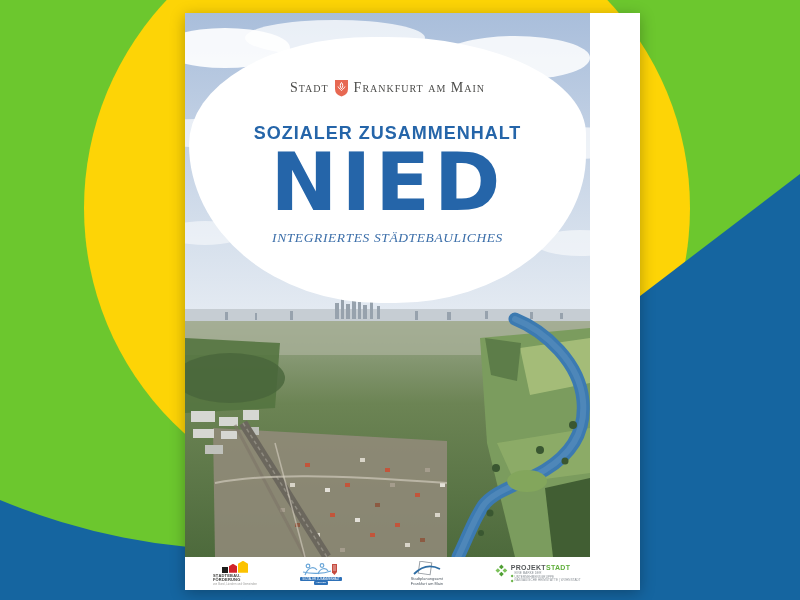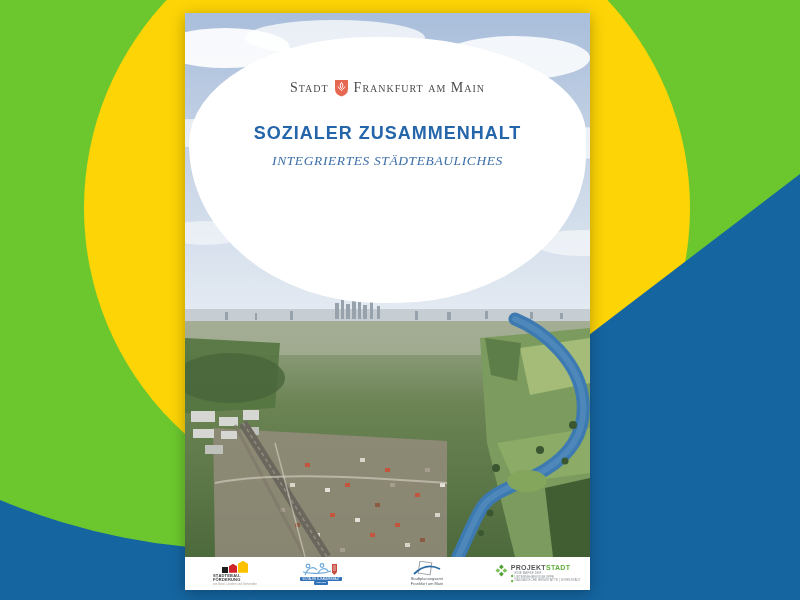--- a/index.html
+++ b/index.html
@@ -16,21 +16,21 @@
   .bg-yellow-circle{
     position:absolute;left:84px;top:-95px;width:606px;height:606px;
     border-radius:50%;background:#fdd406;
   }
   .bg-blue-wedge{
     position:absolute;inset:0;background:#1565a0;
     clip-path:polygon(100% 29%, 30.2% 100%, 100% 100%);
   }
   
   .page{
-    position:absolute;left:185px;top:13px;width:405px;height:577px;
+    position:absolute;left:185px;top:13px;width:455px;height:577px;
     background:#ffffff;box-shadow:0 3px 14px rgba(0,0,0,.28);
   }
   .photo{position:absolute;left:0;top:0;width:405px;height:544px;display:block;}
   
   .blob{
     position:absolute;left:4px;top:24px;width:397px;height:266px;
     background:#ffffff;
     border-radius:48% 52% 50% 50% / 42% 38% 58% 62%;
     display:flex;flex-direction:column;align-items:center;
   }
@@ -222,20 +222,21 @@
   <div class="blob">
     <div class="city-logo-row">
       <span>Stadt</span>
       <svg class="crest" width="15" height="18" viewBox="0 0 15 18">
         <path d="M1,1 h13 v9 q0,5.5 -6.5,7.5 q-6.5,-2 -6.5,-7.5 z" fill="#e76852"></path>
         <path d="M7.5,3.5 C5.8,5.3 5.8,8 7.5,9.8 C9.2,8 9.2,5.3 7.5,3.5 M4,7.5 C5,9.5 6.5,10.5 7.5,11.5 M11,7.5 C10,9.5 8.5,10.5 7.5,11.5" stroke="#ffffff" stroke-width="1" fill="none"></path>
       </svg>
       <span>Frankfurt am Main</span>
     </div>
     <div class="program-label">SOZIALER ZUSAMMENHALT</div>
+    <div class="big-title">NIED</div>
     <div class="subtitle">
       <div>INTEGRIERTES STÄDTEBAULICHES</div>
     </div>
   </div>
 
   <div class="logo-bar">
 
     <div class="flogo sbf">
       <div class="sbf-shapes">
         <div class="sbf-black"></div>

